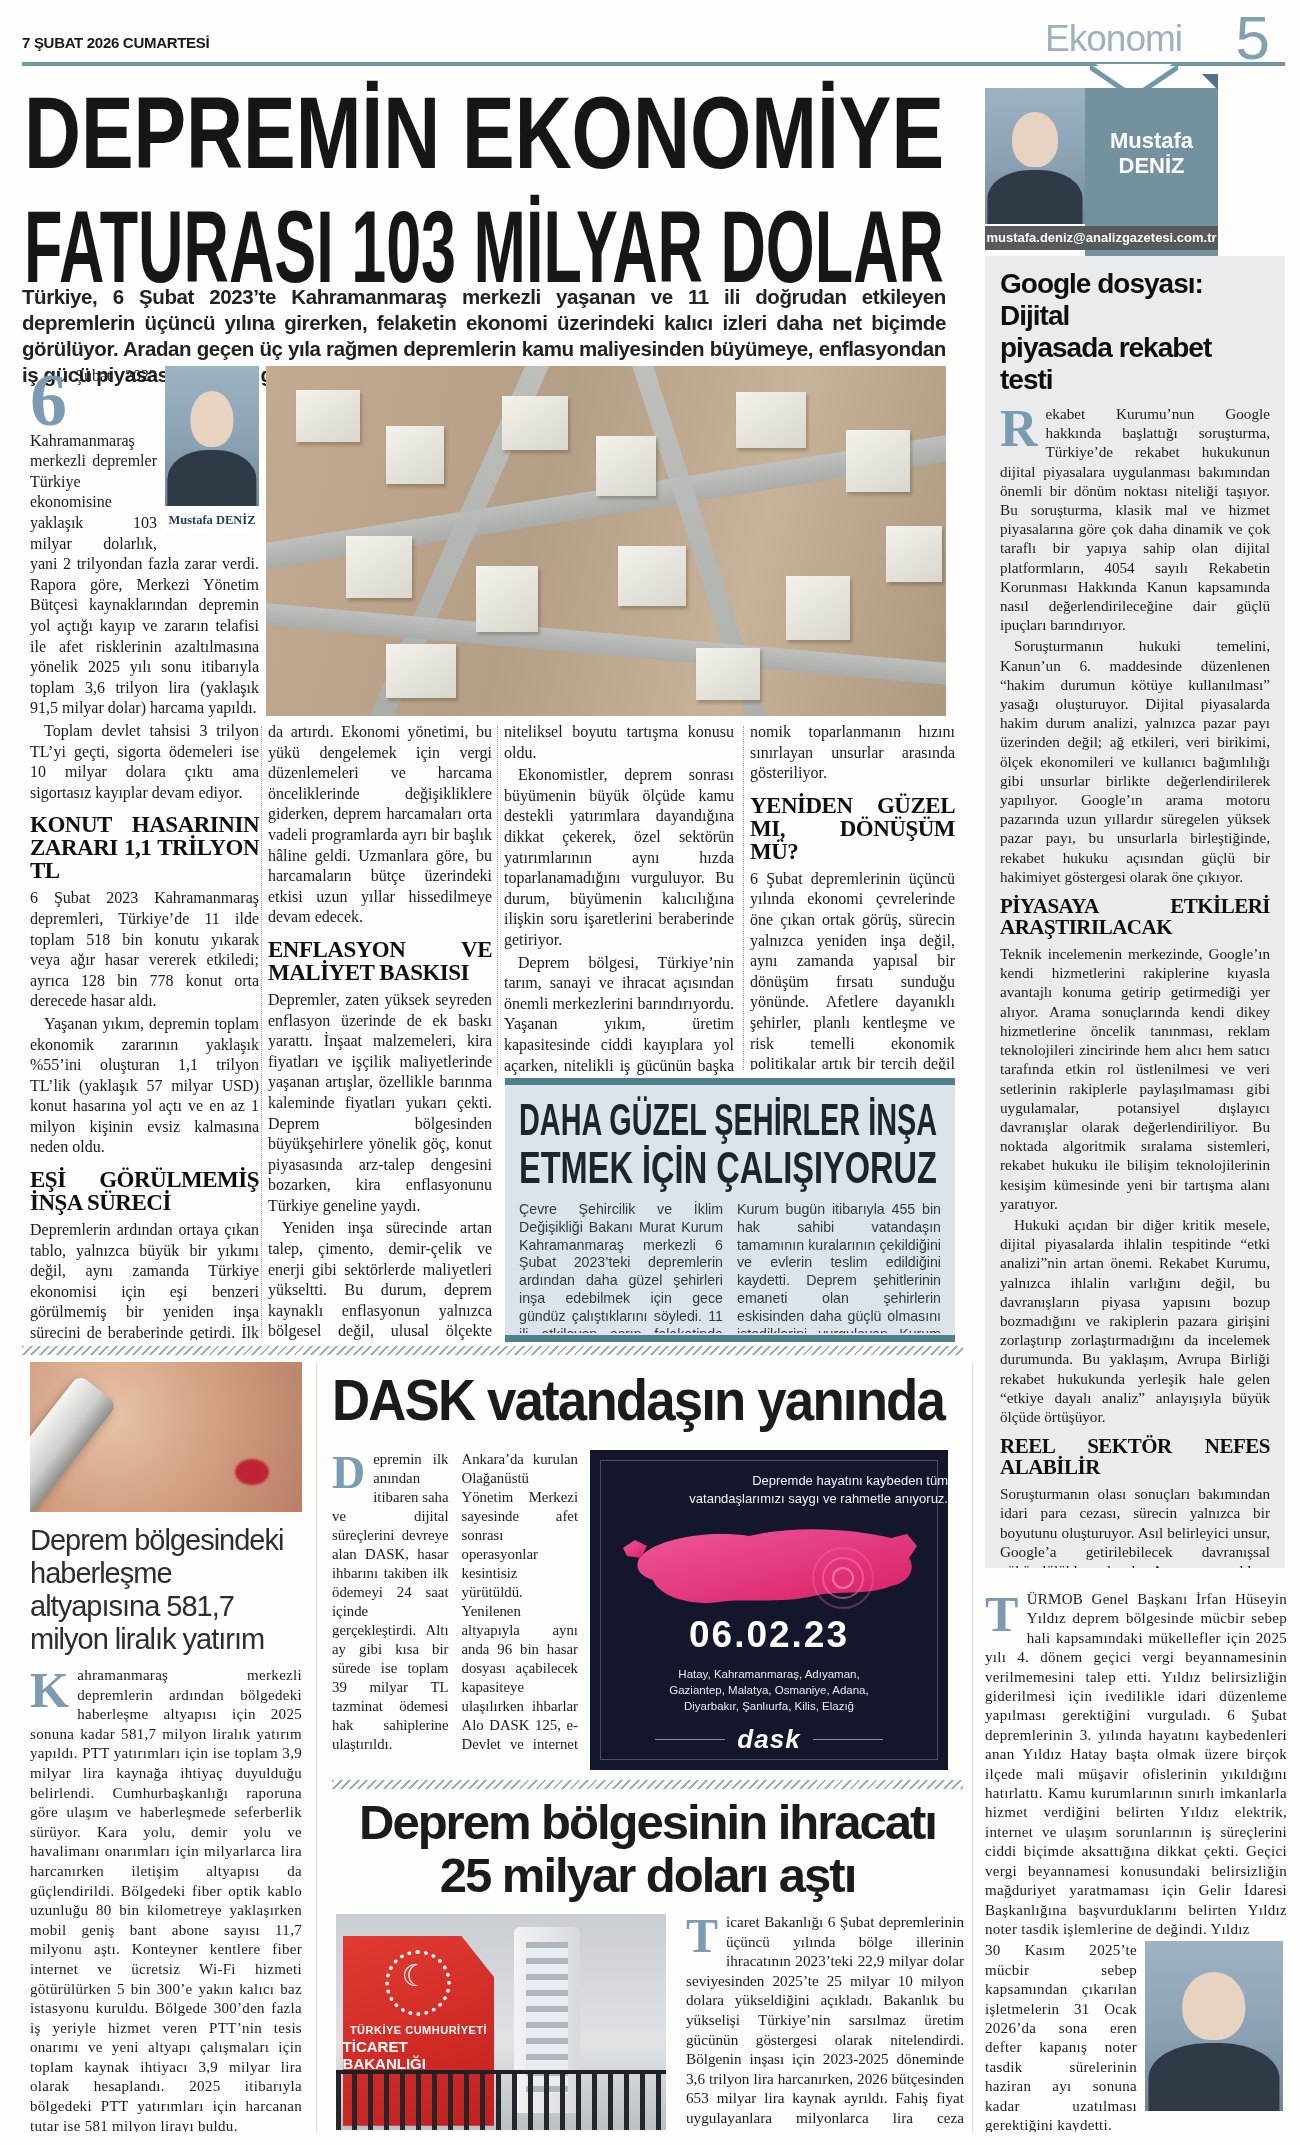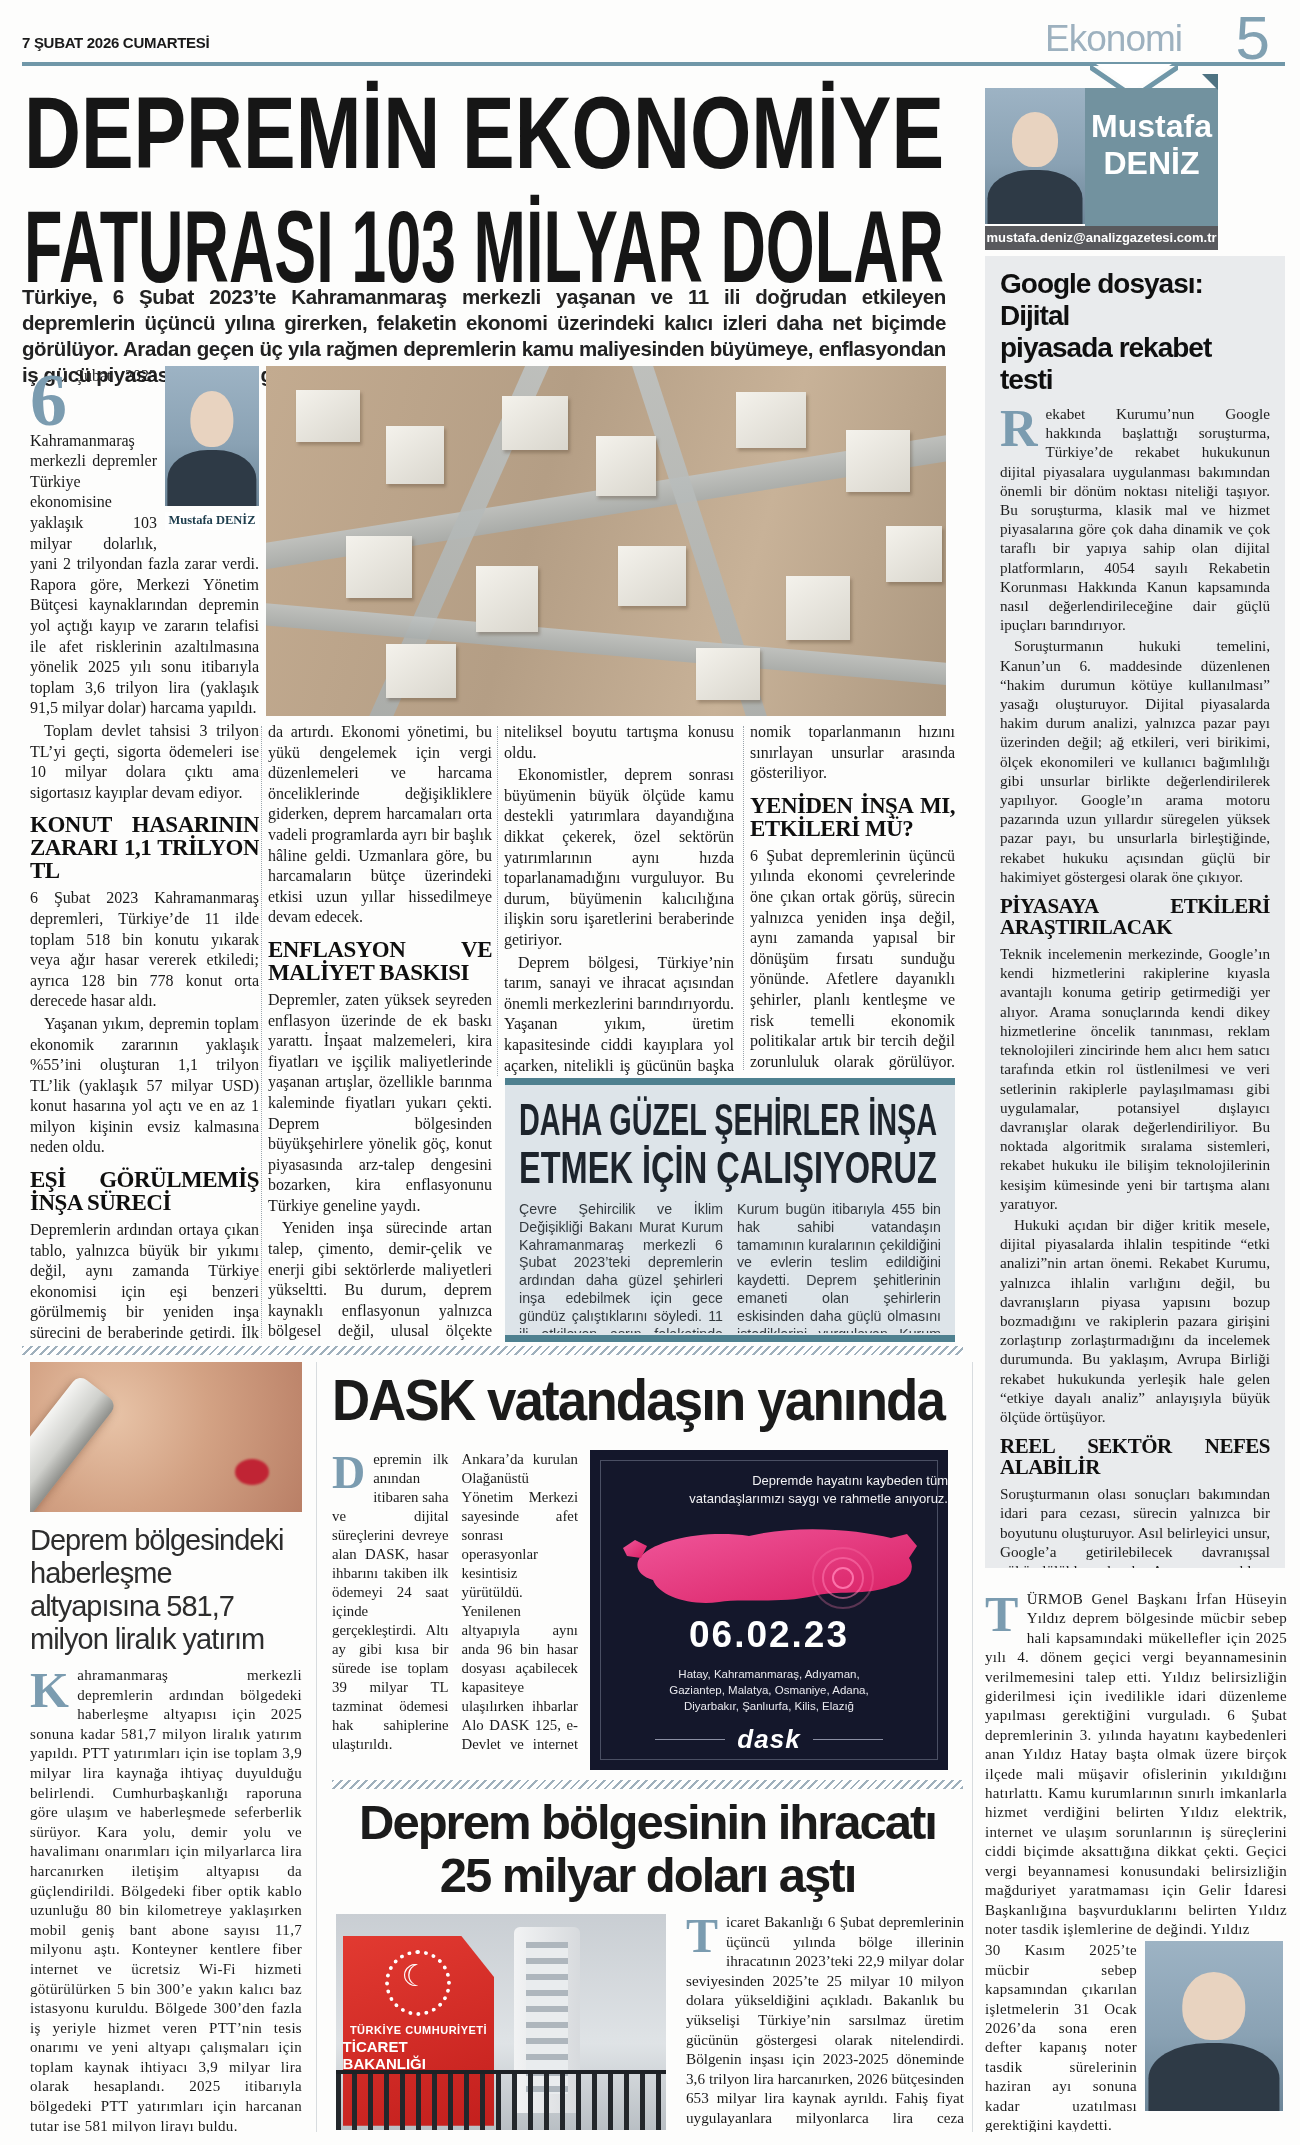--- a/index.html
+++ b/index.html
@@ -125,40 +125,40 @@
 
   <div class="abs serif just bodytxt ovh" style="left:504px;top:722px;width:230px;height:354px;font-size:16px;line-height:20.6px;">
     <p class="noind">niteliksel boyutu tartışma konusu oldu.</p>
     <p>Ekonomistler, deprem sonrası büyümenin büyük ölçüde kamu destekli yatırımlara dayandığına dikkat çekerek, özel sektörün yatırımlarının aynı hızda toparlanamadığını vurguluyor. Bu durum, büyümenin kalıcılığına ilişkin soru işaretlerini beraberinde getiriyor.</p>
     <p>Deprem bölgesi, Türkiye’nin tarım, sanayi ve ihracat açısından önemli merkezlerini barındırıyordu. Yaşanan yıkım, üretim kapasitesinde ciddi kayıplara yol açarken, nitelikli iş gücünün başka illere göç etmesi bazı sektörlerde toparlanmayı zorlaştırdı.</p>
 
   </div>
 
   <div class="abs serif just bodytxt ovh" style="left:750px;top:722px;width:205px;height:348px;font-size:16px;line-height:20.6px;">
     <p class="noind">nomik toparlanmanın hızını sınırlayan unsurlar arasında gösteriliyor.</p>
-    <div class="sechead">YENİDEN İNŞA MI, ETKİLERİ MÜ?</div>
+    <div class="sechead">YENİDEN GÜZEL MI, DÖNÜŞÜM MÜ?</div>
     <p class="noind">6 Şubat depremlerinin üçüncü yılında ekonomi çevrelerinde öne çıkan ortak görüş, sürecin yalnızca yeniden inşa değil, aynı zamanda yapısal bir dönüşüm fırsatı sunduğu yönünde. Afetlere dayanıklı şehirler, planlı kentleşme ve risk temelli ekonomik politikalar artık bir tercih değil zorunluluk olarak görülüyor. Uzmanlara göre, depremin Türkiye ekonomisine çıkardığı ağır fatura, doğru dersler çıkarılmadığı takdirde gelecekte daha büyük maliyetler doğurabilir. Üçüncü yıl, yalnızca bir anma değil; ekonomi politikaları açısından da kritik bir muhasebe dönemi olarak değerlendiriliyor.</p>
   </div>
 
   <div class="abs ovh" style="left:505px;top:1078px;width:450px;height:264px;background:#dde4e9;">
     <div style="height:7px;background:#4e808f;"></div>
     <svg width="450" height="100" style="display:block;margin:8px 0 0 14px;">
       <text x="0" y="42" font-family="Liberation Sans, sans-serif" font-size="45" font-weight="700" fill="#1d242c" textLength="418" lengthAdjust="spacingAndGlyphs">DAHA GÜZEL ŞEHİRLER İNŞA</text>
       <text x="0" y="90" font-family="Liberation Sans, sans-serif" font-size="45" font-weight="700" fill="#1d242c" textLength="418" lengthAdjust="spacingAndGlyphs">ETMEK İÇİN ÇALIŞIYORUZ</text>
     </svg>
     <div style="display:flex;gap:14px;padding:8px 14px 0 14px;font-size:14.2px;line-height:17.8px;color:#33393e;text-align:justify;height:132px;overflow:hidden;">
       <div style="flex:1;">Çevre Şehircilik ve İklim Değişikliği Bakanı Murat Kurum Kahramanmaraş merkezli 6 Şubat 2023’teki depremlerin ardından daha güzel şehirleri inşa edebilmek için gece gündüz çalıştıklarını söyledi. 11 ili etkileyen asrın felaketinde asla ümitsizliğe kapılmadıklarını vurgulayan Kurum devlet millet omuz omuza bir mücadele ortaya koyduklarını söyledi.</div>
       <div style="flex:1;">Kurum bugün itibarıyla 455 bin hak sahibi vatandaşın tamamının kuralarının çekildiğini ve evlerin teslim edildiğini kaydetti. Deprem şehitlerinin emaneti olan şehirlerin eskisinden daha güçlü olmasını istediklerini vurgulayan Kurum milletin buralarda huzur içinde yaşamasını arzuladıklarını ifade ederek tüm depremzedelere başsağlığı diledi.</div>
     </div>
     <div style="position:absolute;left:0;right:0;bottom:0;height:7px;background:#4e808f;"></div>
   </div>
 
   <div class="abs" style="left:985px;top:88px;width:233px;height:136px;display:flex;">
     <div class="persontile" style="width:100px;height:136px;"></div>
-    <div class="namebox" style="width:133px;height:136px;position:relative;padding-top:20px;font-size:32px;line-height:1.15;">
+    <div class="namebox" style="width:133px;height:136px;position:relative;padding-top:40px;font-size:22px;line-height:1.15;">
       <div class="fold"></div>
       <div>Mustafa</div>
       <div>DENİZ</div>
     </div>
   </div>
   <div class="abs" style="left:985px;top:226px;width:233px;height:24px;background:#58595d;color:#fff;font-size:13px;font-weight:700;text-align:center;line-height:24px;">mustafa.deniz@analizgazetesi.com.tr</div>
 
   <div class="abs ovh" style="left:985px;top:256px;width:300px;height:1312px;background:#e9ebed;">
     <div style="padding:12px 15px 0 15px;">
       <div style="font-size:28px;line-height:32px;font-weight:800;letter-spacing:-1px;color:#0f0f0f;margin-bottom:8px;">

